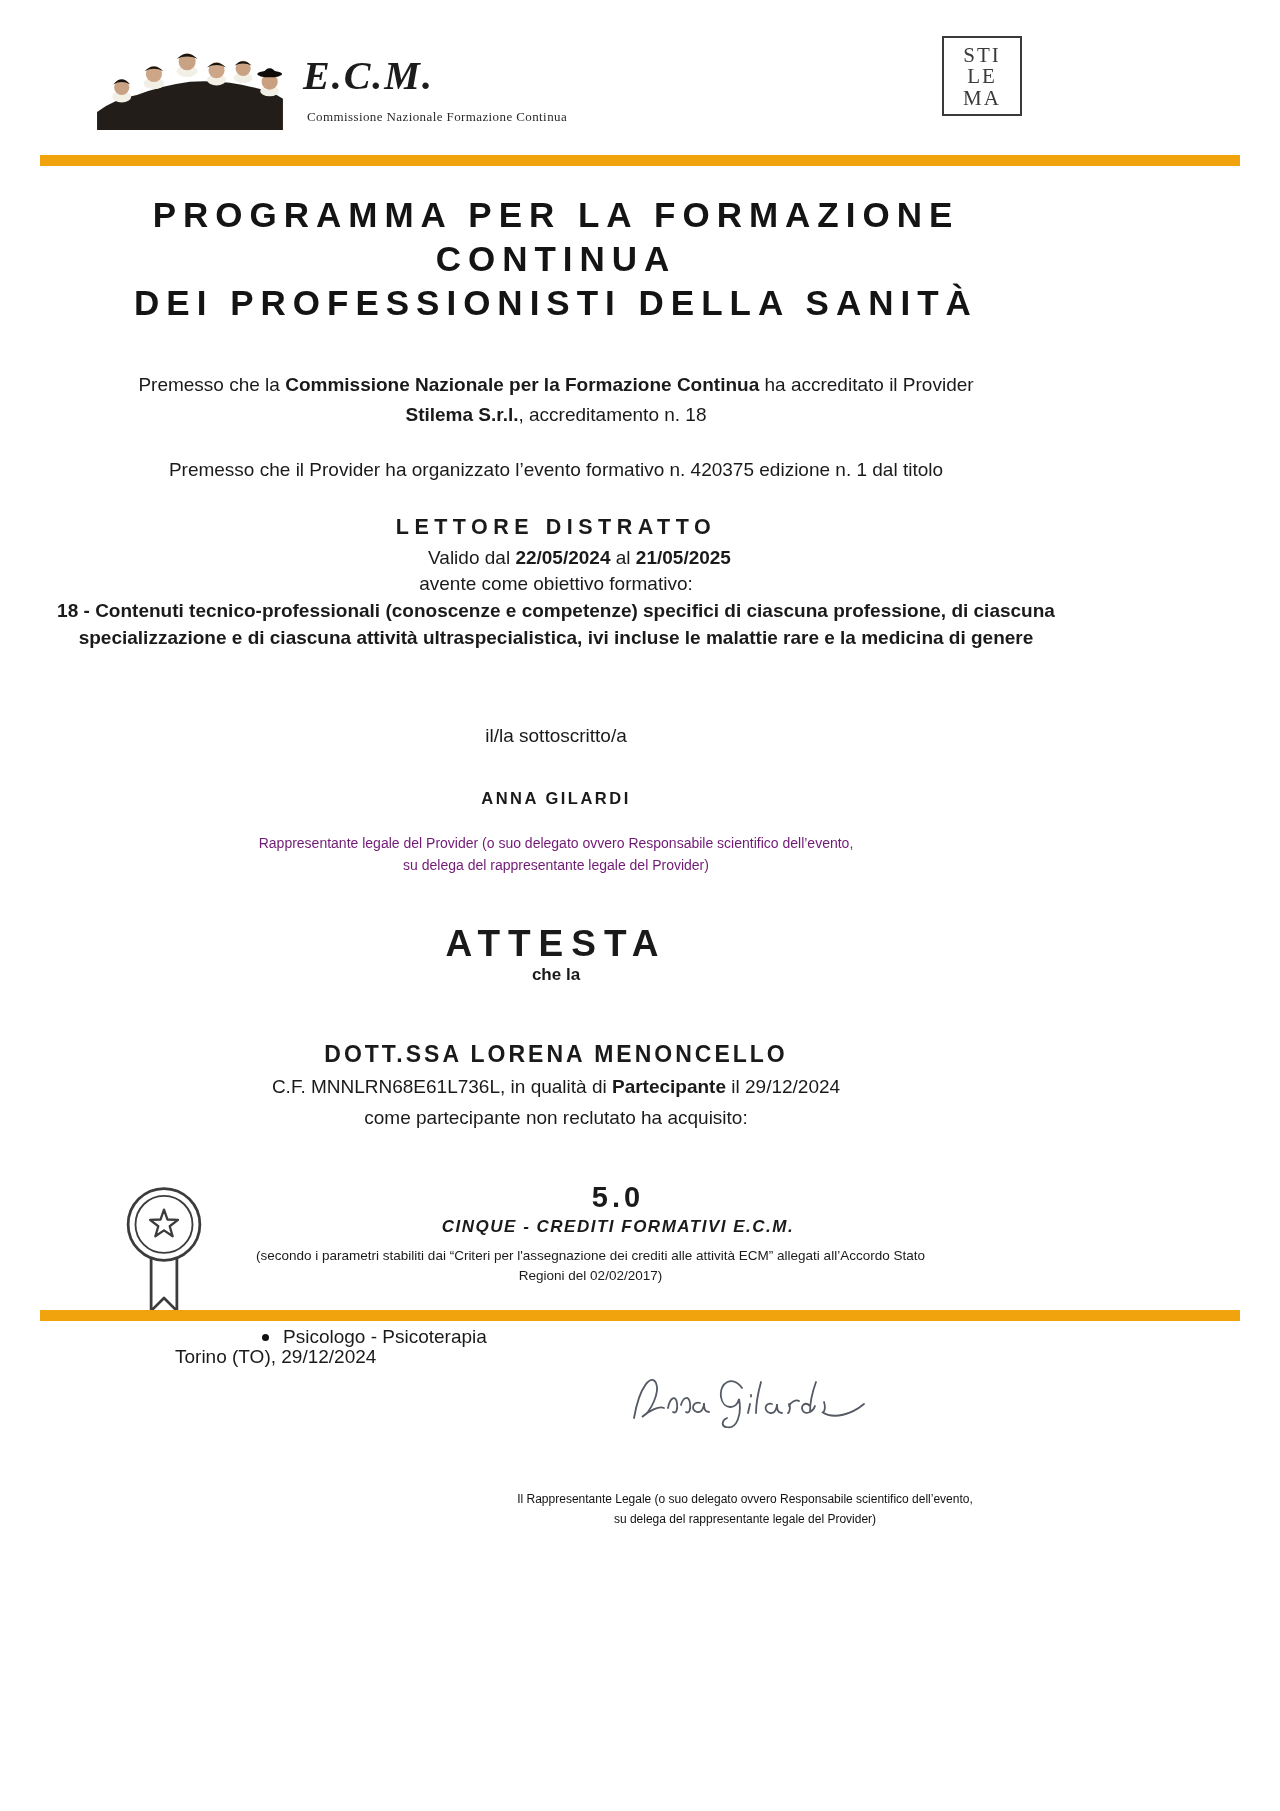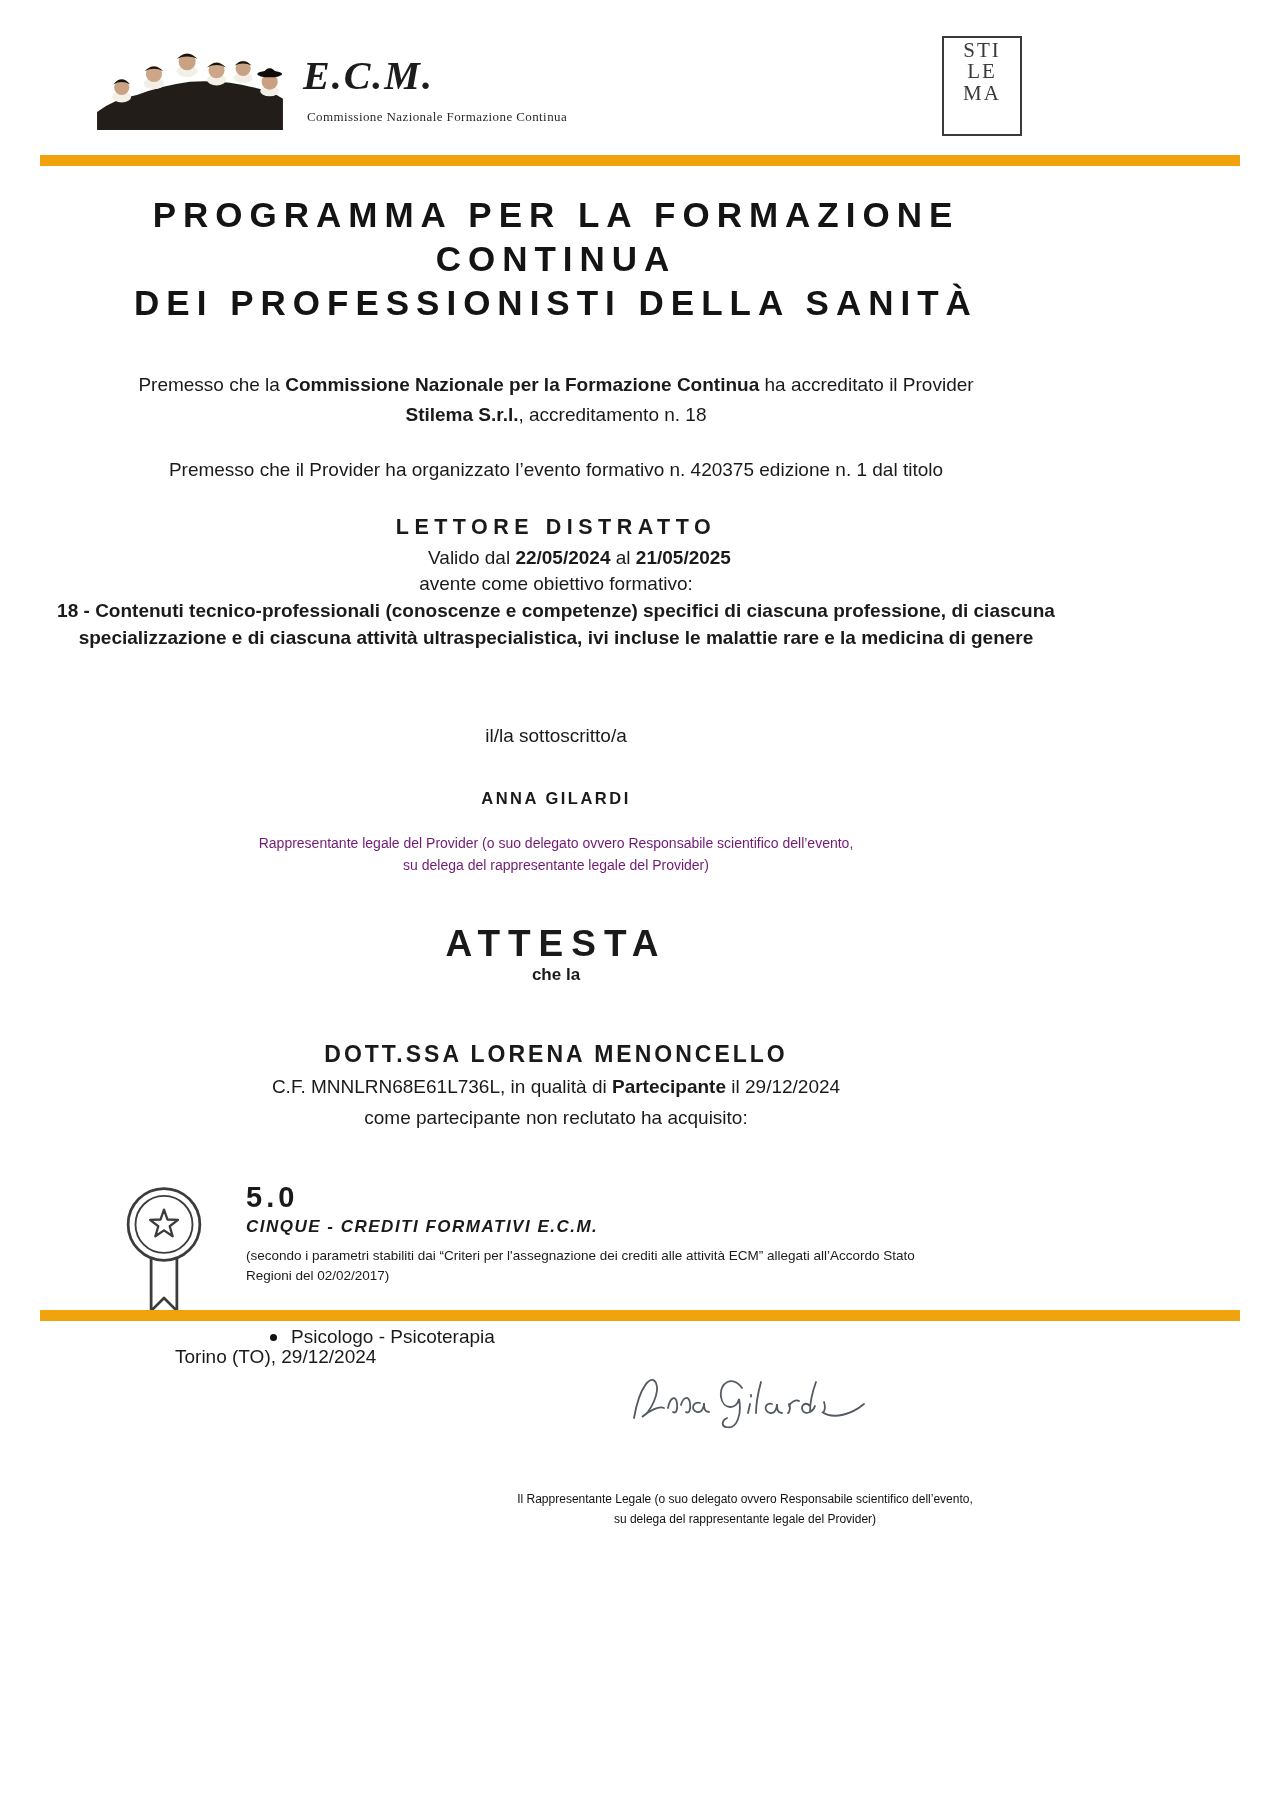--- a/index.html
+++ b/index.html
@@ -22,23 +22,23 @@
     font-style:italic; font-weight:600;
     font-size:40px; letter-spacing:2px; color:#1c1c1c;
   }
   .ecm-sub {
     font-family:"Liberation Serif", serif;
     font-size:13px; letter-spacing:0.4px; color:#2b2b2b;
     margin-top:10px; margin-left:4px;
   }
   .stilema-box {
     position:absolute; left:942px; top:36px;
-    width:80px; height:100px;
+    width:80px; height:80px;
     border:2px solid #3a3a3a;
-    display:flex; flex-direction:column; align-items:center;
+    display:flex; flex-direction:column; justify-content:center; align-items:center;
     font-family:"Liberation Serif", serif;
     font-size:21px; letter-spacing:2px; line-height:1.02; color:#3a3a3a;
     padding-top:2px;
   }
 
   
   .bar { position:absolute; left:40px; right:40px; height:11px; background:#F0A30C; }
   .bar-top { top:155px; }
   .bar-bottom { top:1310px; }
 
@@ -63,21 +63,21 @@
   .signer-name { margin-top:42px; font-size:16.5px; font-weight:bold; letter-spacing:2.5px; }
   .signer-role { margin-top:25px; font-size:14px; line-height:1.55; color:#701a75; }
 
   .attesta { margin-top:46px; font-size:37px; font-weight:bold; letter-spacing:8px; }
   .che-la { font-size:17px; font-weight:bold; margin-top:0px; }
 
   .participant-name { margin-top:56px; font-size:23px; font-weight:bold; letter-spacing:3px; }
   .cf-line { margin-top:8px; font-size:19px; }
   .acquired { margin-top:9px; font-size:19px; }
 
-  .credits-row { margin:52px 0 0 118px; display:flex; gap:36px; align-items:flex-start; }
+  .credits-row { margin:52px 0 0 118px; display:flex; gap:28px; align-items:flex-start;text-align:center; }
   .badge { flex:0 0 auto; }
   .credits-text { width:760px; }
   .credits-value { font-size:29px; font-weight:bold; letter-spacing:4px; }
   .credits-label { margin-top:3px; font-size:17px; font-weight:bold; letter-spacing:1.5px;font-style:italic; }
   .credits-note { margin-top:9px; font-size:13.5px; line-height:1.5; max-width:705px; }
   .profession-intro { margin-top:32px; font-size:19px; }
   .profession-item { margin-top:40px; margin-left:24px; display:flex; align-items:center; gap:14px; font-size:19px; }
   .bullet-dot { width:7px; height:7px; border-radius:50%; background:#111; flex:0 0 auto; }
 
   

